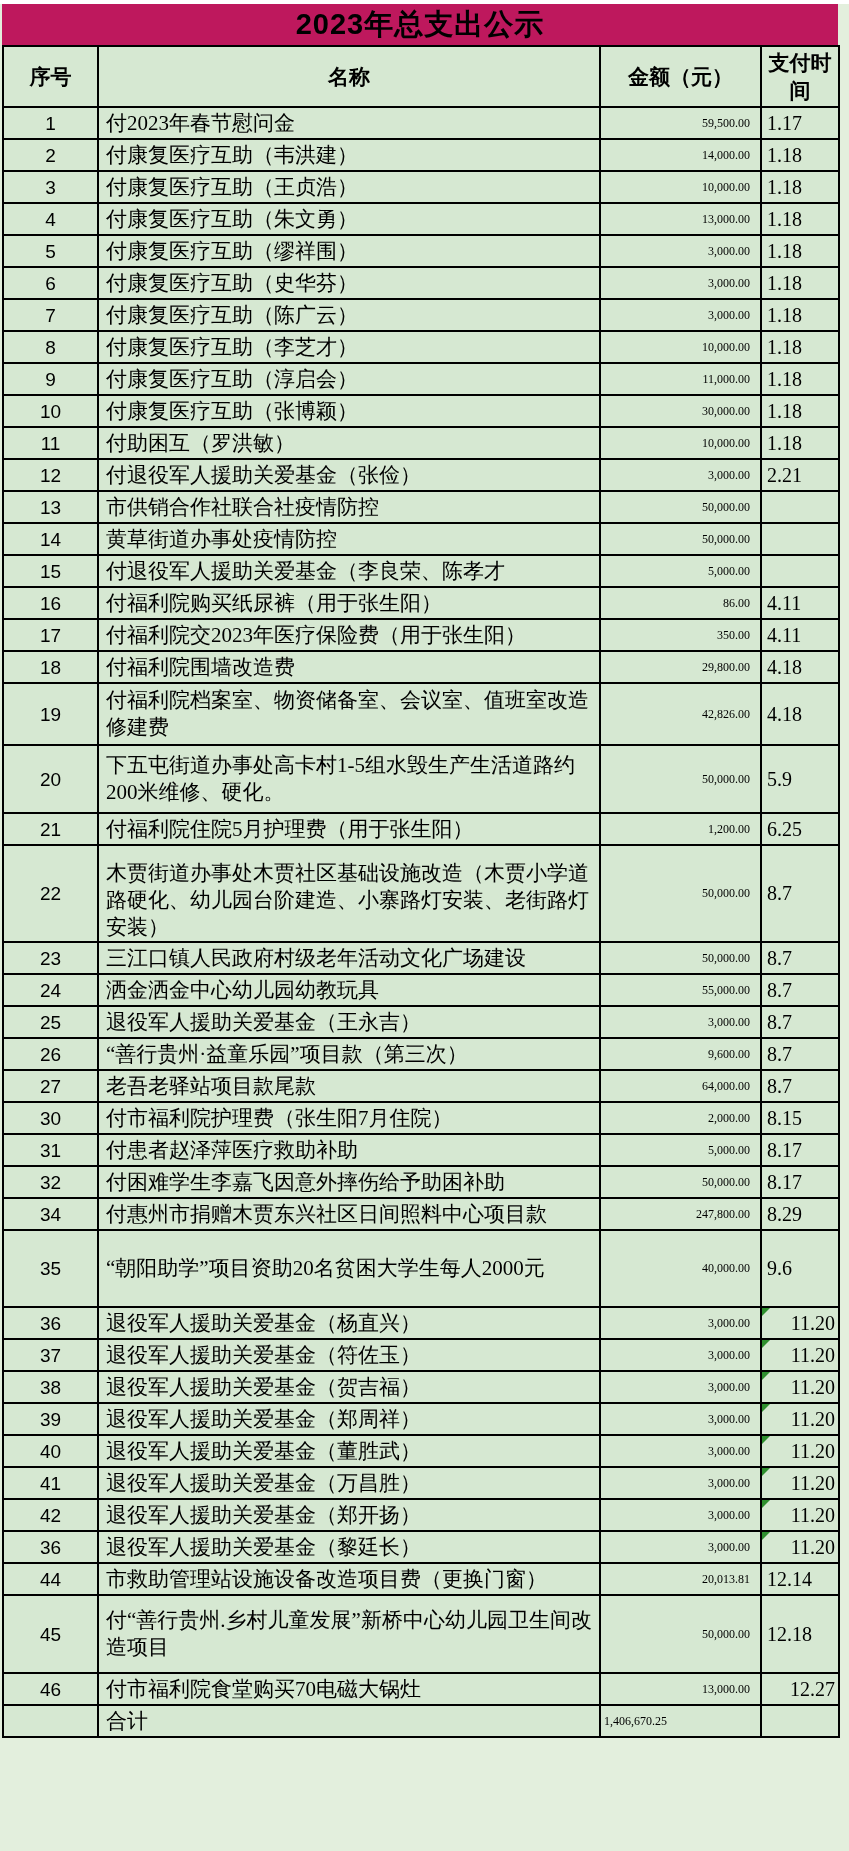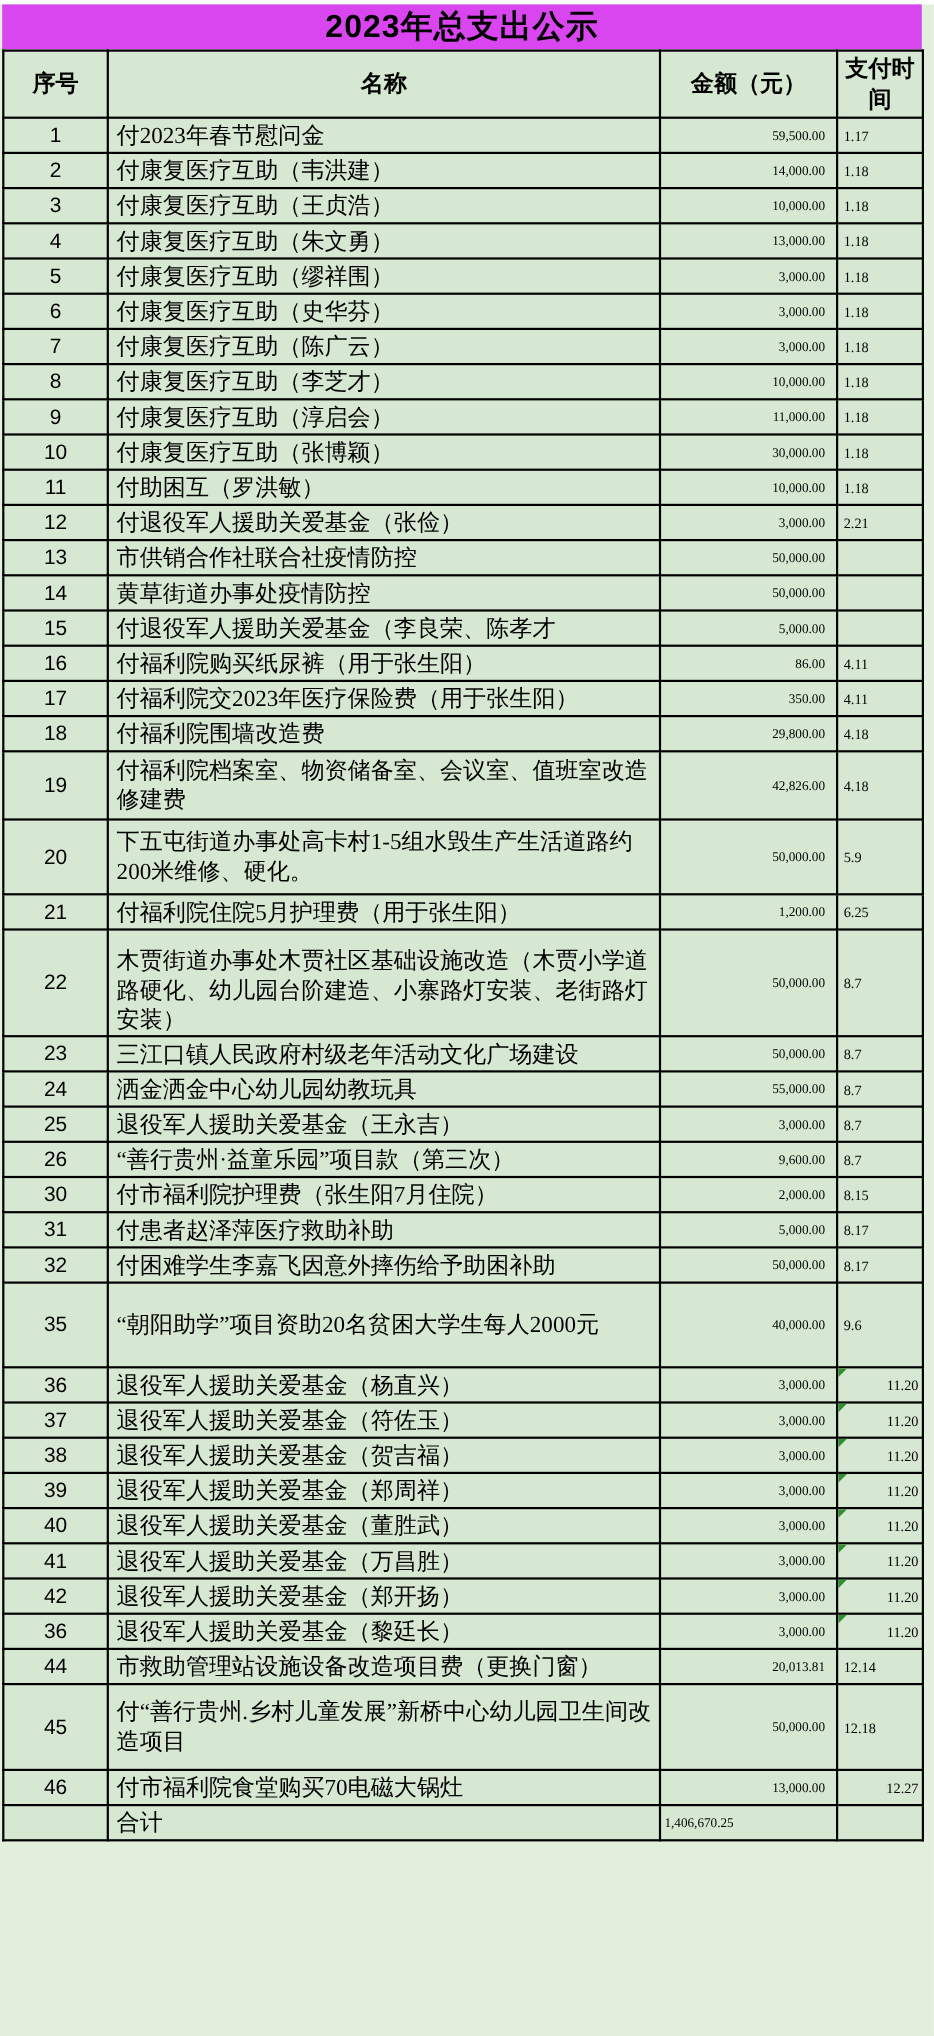--- a/index.html
+++ b/index.html
@@ -2,37 +2,37 @@
 <html><head>
 <meta charset="utf-8">
 <style>
   * { box-sizing: border-box; }
   html,body { margin:0; padding:0; }
   body { font-family:"Liberation Serif","DejaVu Serif",serif; color:#000; }
   .page { position:relative; width:849px; height:1851px; background:#e3efdd; overflow:hidden; }
   .top-strip { position:absolute; top:0; left:0; right:0; height:4px; background:#ffffff; }
   .sheet { position:absolute; left:2px; top:4px; width:836px; }
   .title-cell {
-    height:41px; background:#d946ef;
+    height:41px; background:#be185d;
     display:flex; align-items:center; justify-content:center;
     font-family:"Liberation Sans","DejaVu Sans",sans-serif;
     font-weight:bold; font-size:29px; letter-spacing:1px;
   }
   table.grid { border-collapse:collapse; width:836px; table-layout:fixed; background:#d6e8d2; }
   .grid th, .grid td { border:2px solid #000; padding:0; overflow:hidden; }
   .grid th {
     height:61px; font-family:"Liberation Sans","DejaVu Sans",sans-serif;
     font-weight:bold; font-size:21px; text-align:center; line-height:28px;
   }
   .grid td { height:32px; font-size:21px; line-height:27px; vertical-align:middle; }
   td.c-no { text-align:center; font-family:"Liberation Sans","DejaVu Sans",sans-serif; font-size:19px; }
   td.c-name { padding-left:7px; padding-right:4px; }
   td.c-amount { text-align:right; padding-right:10px; font-size:12px; }
   td.c-amount.left { text-align:left; padding-left:3px; padding-right:0; }
-  td.c-date { padding-left:5px; position:relative; font-size:13px; }
+  td.c-date { padding-left:5px; position:relative; font-size:20px; }
   td.c-date.r { text-align:right; padding-right:3px; padding-left:0; }
   tr.clip td.c-name { vertical-align:top; padding-top:14px; }
   .tri {
     position:absolute; top:0; left:0; width:0; height:0;
     border-top:8px solid #2f8f2f; border-right:8px solid transparent;
   }
 </style>
 </head>
 <body>
 
@@ -206,36 +206,48 @@
             <td class="c-amount">3,000.00</td>
             <td class="c-date">8.7</td>
           </tr>
           <tr>
             <td class="c-no">26</td>
             <td class="c-name">“善行贵州·益童乐园”项目款（第三次）</td>
             <td class="c-amount">9,600.00</td>
             <td class="c-date">8.7</td>
           </tr>
           <tr>
+            <td class="c-no">27</td>
+            <td class="c-name">老吾老驿站项目款尾款</td>
+            <td class="c-amount">64,000.00</td>
+            <td class="c-date">8.7</td>
+          </tr>
+          <tr>
             <td class="c-no">30</td>
             <td class="c-name">付市福利院护理费（张生阳7月住院）</td>
             <td class="c-amount">2,000.00</td>
             <td class="c-date">8.15</td>
           </tr>
           <tr>
             <td class="c-no">31</td>
             <td class="c-name">付患者赵泽萍医疗救助补助</td>
             <td class="c-amount">5,000.00</td>
             <td class="c-date">8.17</td>
           </tr>
           <tr>
             <td class="c-no">32</td>
             <td class="c-name">付困难学生李嘉飞因意外摔伤给予助困补助</td>
             <td class="c-amount">50,000.00</td>
             <td class="c-date">8.17</td>
+          </tr>
+          <tr>
+            <td class="c-no">34</td>
+            <td class="c-name">付惠州市捐赠木贾东兴社区日间照料中心项目款</td>
+            <td class="c-amount">247,800.00</td>
+            <td class="c-date">8.29</td>
           </tr>
           <tr style="height: 77px;">
             <td class="c-no">35</td>
             <td class="c-name">“朝阳助学”项目资助20名贫困大学生每人2000元</td>
             <td class="c-amount">40,000.00</td>
             <td class="c-date">9.6</td>
           </tr>
           <tr>
             <td class="c-no">36</td>
             <td class="c-name">退役军人援助关爱基金（杨直兴）</td>

